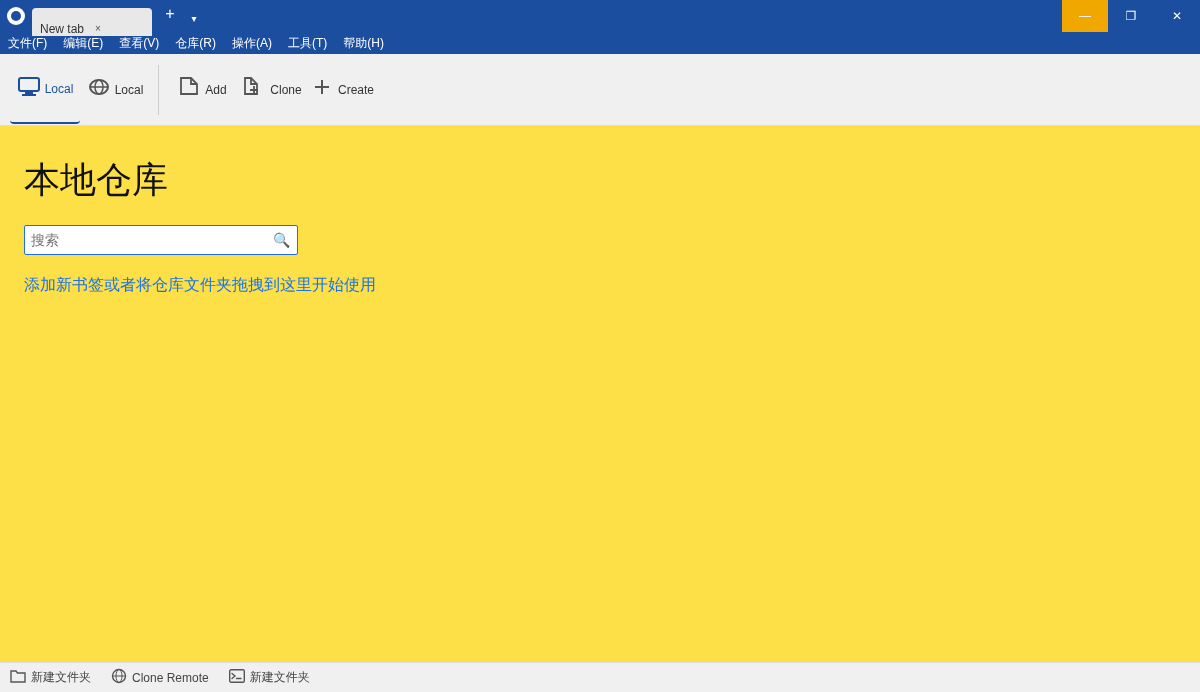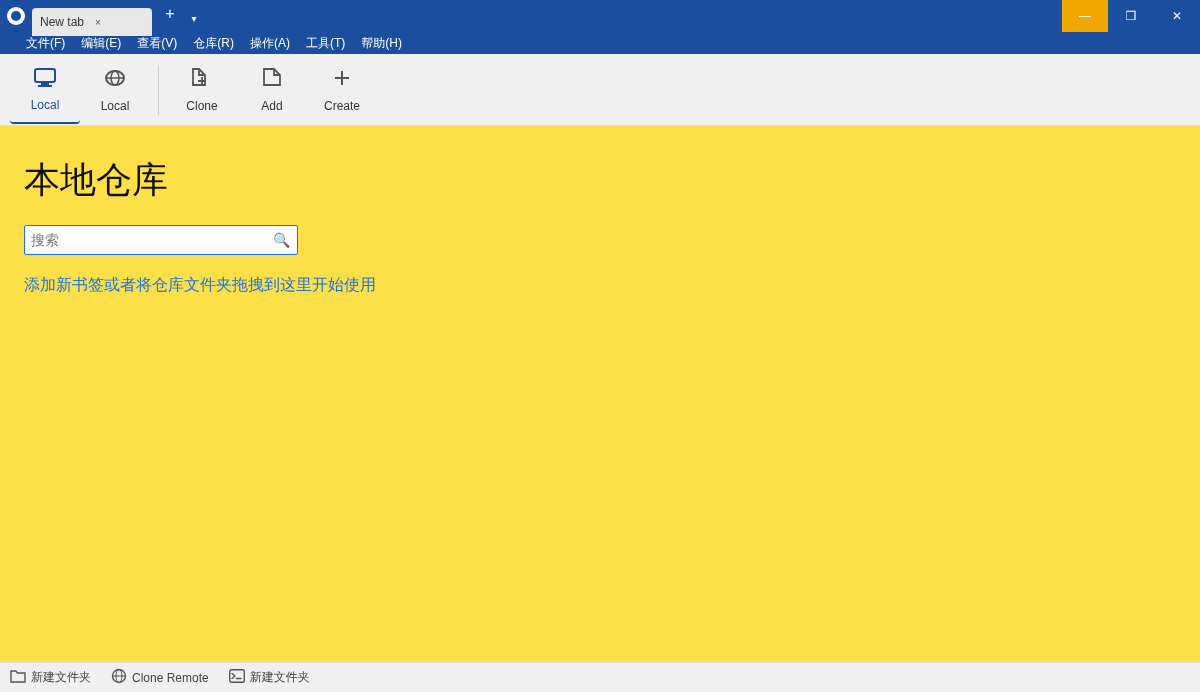--- a/index.html
+++ b/index.html
@@ -39,21 +39,21 @@
     .tab-area {
       display: flex;
       align-items: flex-end;
       height: 32px;
       flex: 1;
     }
     .tab {
       background: #e8e8e8;
       height: 28px;
       display: flex;
-      align-items: center;
+      align-items: flex-end;
       padding: 0 8px;
       border-radius: 4px 4px 0 0;
       font-size: 12px;
       color: #333;
       gap: 6px;
       cursor: pointer;
       min-width: 120px;
       position: relative;
       top: 4px;
     }
@@ -108,21 +108,21 @@
       font-size: 12px;
     }
     .win-btn.minimize-btn { background: #f0a800; }
 
     
     .menu-bar {
       background: #1c4e9f;
       height: 22px;
       display: flex;
       align-items: center;
-      padding: 0 18px;
+      padding: 0 0;
     }
     .menu-item {
       color: white;
       font-size: 12px;
       padding: 2px 8px;
       cursor: pointer;
       border-radius: 2px;
     }
 
     
@@ -134,21 +134,21 @@
       border-bottom: 1px solid #ddd;
       padding: 0 10px;
     }
     .toolbar-section {
       display: flex;
       align-items: center;
       height: 100%;
     }
     .toolbar-btn {
       display: flex;
-      flex-direction: column;
+      flex-direction: row;
       align-items: center;
       justify-content: center;
       width: 70px;
       height: 68px;
       cursor: pointer;
       border-radius: 4px;
       gap: 4px;
       font-size: 12px;
       color: #333;
       position: relative;
@@ -292,35 +292,35 @@
         </svg>
       </span>
       <span>Local</span>
     </div>
   </div>
   <div class="toolbar-divider"></div>
   <div class="toolbar-section">
     <div class="toolbar-btn">
       <span class="toolbar-icon">
         <svg width="24" height="22" viewBox="0 0 24 22" fill="none">
+          <path d="M4 4 L4 18 L20 18 L20 8 L14 2 L4 2 Z" stroke="#555" stroke-width="1.8" fill="none"></path>
+          <path d="M14 2 L14 8 L20 8" stroke="#555" stroke-width="1.8" fill="none"></path>
+        </svg>
+      </span>
+      <span>Add</span>
+    </div>
+    <div class="toolbar-btn">
+      <span class="toolbar-icon">
+        <svg width="24" height="22" viewBox="0 0 24 22" fill="none">
           <path d="M3 4 L3 18 L15 18 L15 8 L9 2 L3 2 Z" stroke="#555" stroke-width="1.8" fill="none"></path>
           <path d="M9 2 L9 8 L15 8" stroke="#555" stroke-width="1.8" fill="none"></path>
           <path d="M8 14 L16 14 M12 10 L12 18" stroke="#555" stroke-width="1.8"></path>
         </svg>
       </span>
       <span>Clone</span>
-    </div>
-    <div class="toolbar-btn">
-      <span class="toolbar-icon">
-        <svg width="24" height="22" viewBox="0 0 24 22" fill="none">
-          <path d="M4 4 L4 18 L20 18 L20 8 L14 2 L4 2 Z" stroke="#555" stroke-width="1.8" fill="none"></path>
-          <path d="M14 2 L14 8 L20 8" stroke="#555" stroke-width="1.8" fill="none"></path>
-        </svg>
-      </span>
-      <span>Add</span>
     </div>
     <div class="toolbar-btn">
       <span class="toolbar-icon">
         <svg width="24" height="22" viewBox="0 0 24 22" fill="none">
           <line x1="12" y1="4" x2="12" y2="18" stroke="#555" stroke-width="2"></line>
           <line x1="5" y1="11" x2="19" y2="11" stroke="#555" stroke-width="2"></line>
         </svg>
       </span>
       <span>Create</span>
     </div>

